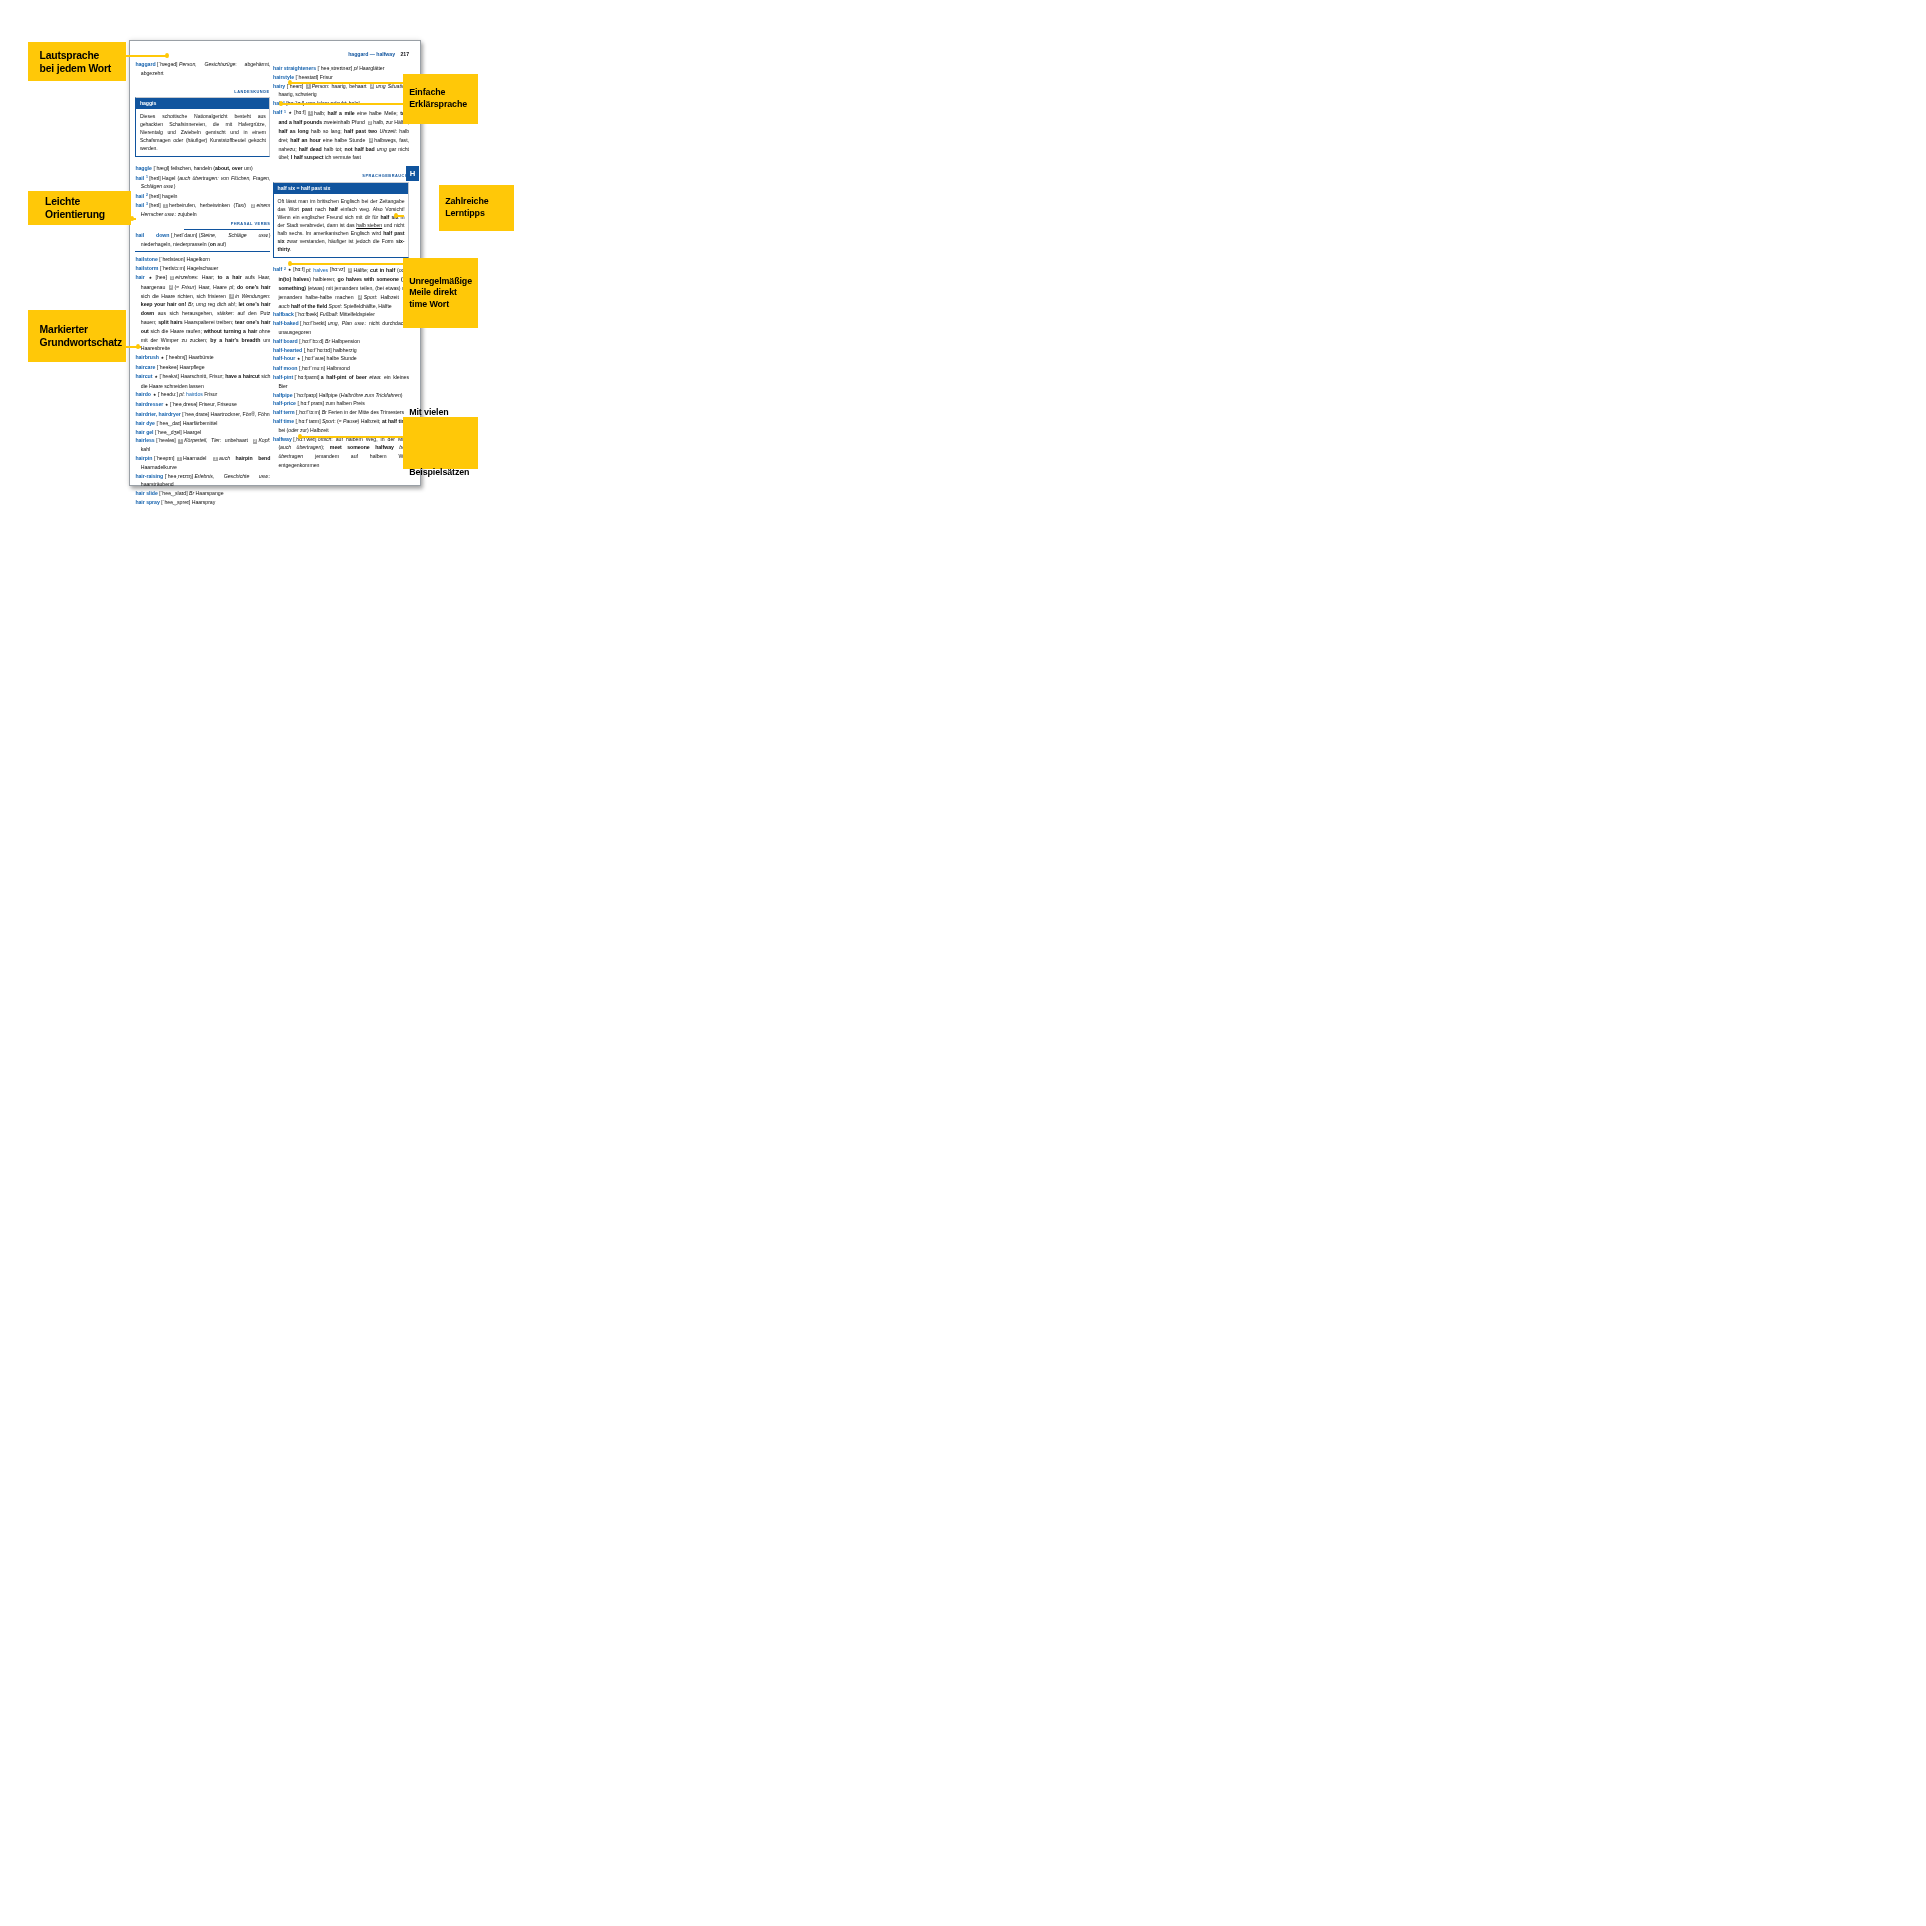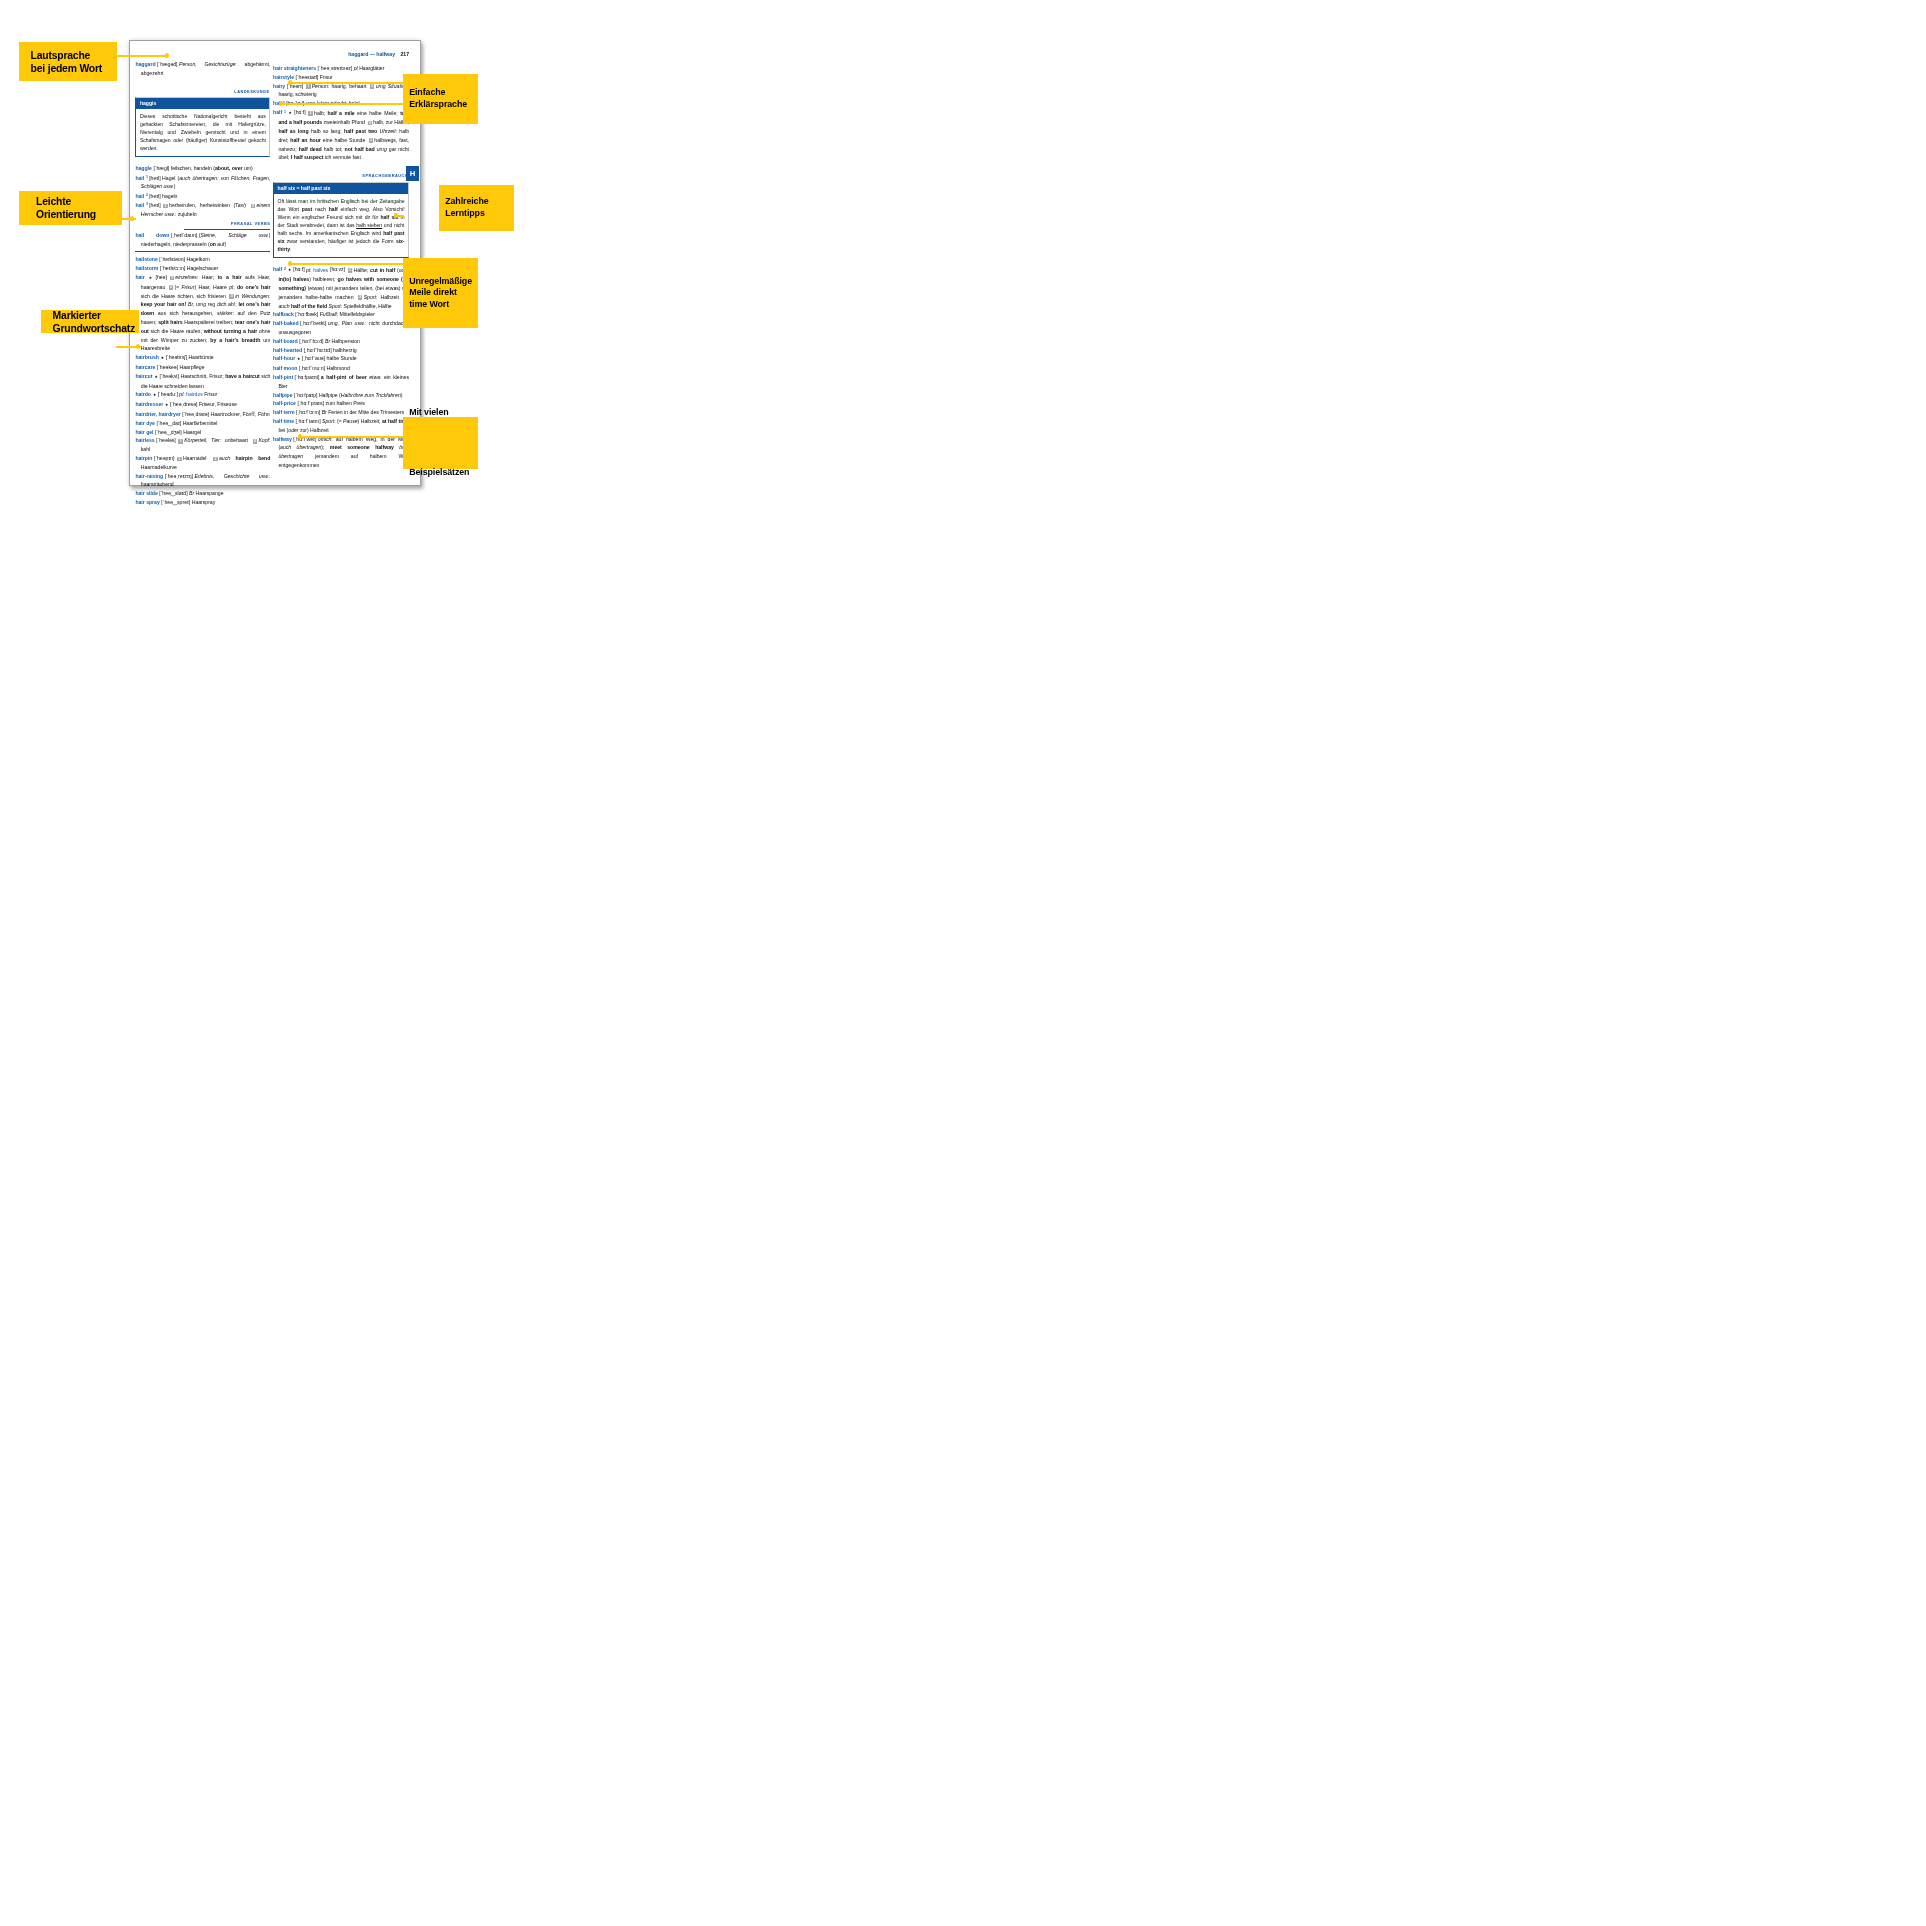--- a/index.html
+++ b/index.html
@@ -34,25 +34,25 @@
   .infobox .bar{background:#10549e;color:#fff;font-weight:bold;padding:0.8px 3.5px 1.5px;font-size:5.2px;}
   .infobox .body{padding:3.1px 3.5px 3.9px;text-align:justify;line-height:8px;font-size:5.1px;}
 
   .pv{margin:1.2px 0 1.2px 36%;border-bottom:0.8px solid #10549e;}
   .pv span{display:block;text-align:right;color:#10549e;font-weight:bold;font-size:3.9px;letter-spacing:0.5px;padding-bottom:0.4px;}
   .rule{border-top:0.8px solid #10549e;margin:1.9px 0 3.9px;}
 
   
   .callout{position:absolute;background:#ffc808;color:#000;font-weight:bold;display:flex;flex-direction:column;
            justify-content:center;z-index:40;}
-  .callout.l{font-size:10.4px;line-height:13px;padding-left:11.6px;letter-spacing:-0.2px;width:86px;left:19px;}
+  .callout.l{font-size:10.4px;line-height:13px;padding-left:11.6px;letter-spacing:-0.2px;width:86px;left:28px;}
   .callout.r{font-size:8.9px;line-height:11.6px;padding-left:6.2px;letter-spacing:-0.1px;width:69px;left:403px;}
   #co-l0{top:42px;height:39px;}
   #co-l1{top:191px;height:34px;padding-left:17px;}
-  #co-l2{top:310px;height:23px;margin-left:22px;}
+  #co-l2{top:310px;height:52px;}
   #co-r0{top:74px;height:50px;}
   #co-r1{top:185px;height:46px;margin-left:36px;}
   #co-r2{top:258px;height:70px;}
   #co-r3{top:417px;height:52px;gap:48px;}
 
   .conn{position:absolute;height:1.5px;background:#ffc808;z-index:30;}
   .dot{position:absolute;width:3.9px;height:5.4px;border-radius:50%;background:#ffc808;z-index:35;}
 
   .htab{position:absolute;left:406px;top:166px;width:13px;height:14.6px;background:#10549e;color:#fff;
         font-weight:bold;font-size:7.7px;display:flex;align-items:center;justify-content:center;z-index:25;}

